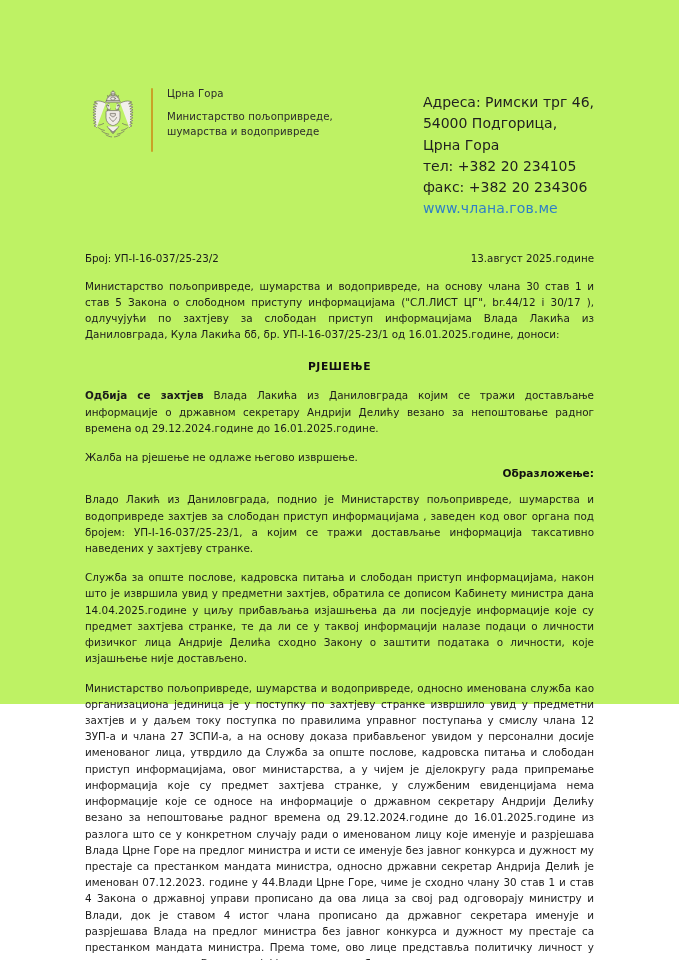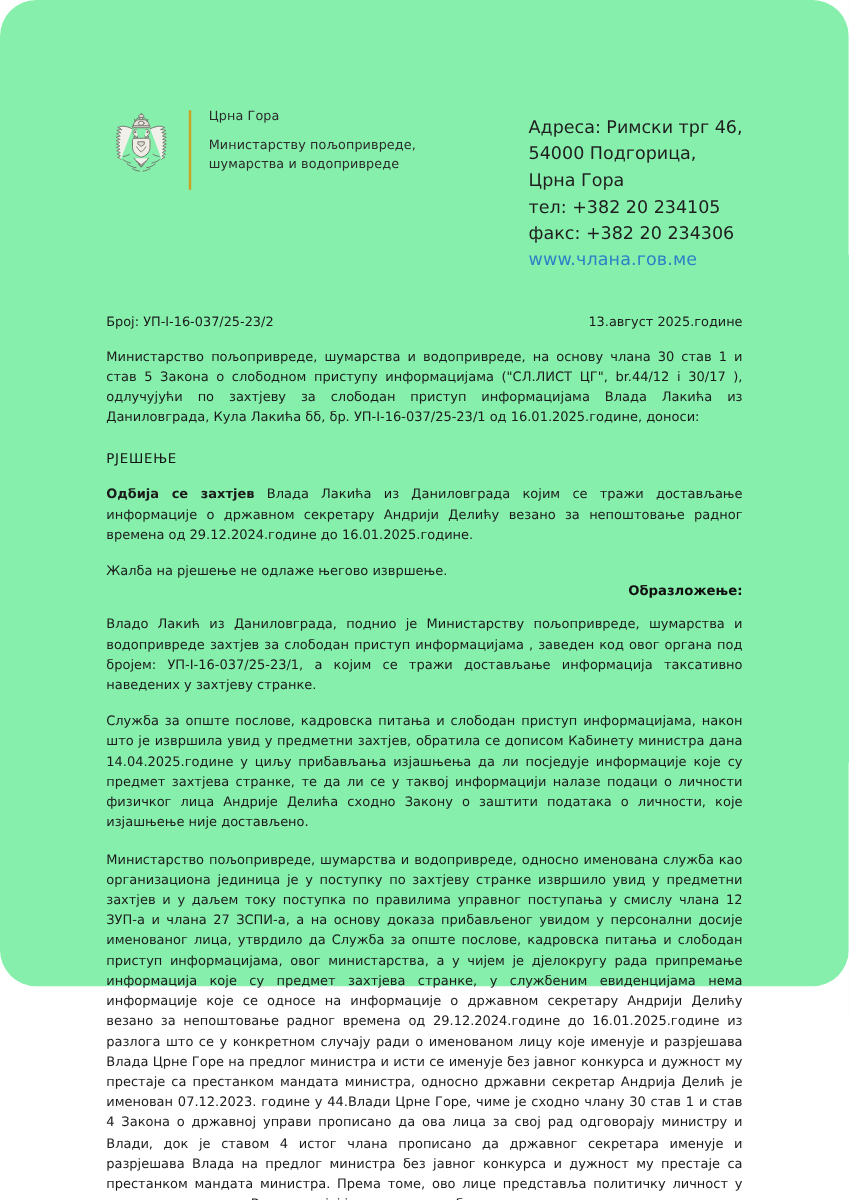--- a/index.html
+++ b/index.html
@@ -14,25 +14,24 @@
     height: 960px;
     overflow: hidden;
     font-family: "DejaVu Sans", "Liberation Sans", sans-serif;
     color: #1b1b1b;
     -webkit-font-smoothing: antialiased;
   }
 
   .page {
     position: relative;
     width: 679px;
-    height: 789px;
-    background: #86efac;
+    height: 704px;
+    background: #bef264;
     box-sizing: border-box;
     padding: 0 85px;
-    border-radius: 29px;
   }
 
   
   .letterhead {
     display: flex;
     align-items: flex-start;
     justify-content: space-between;
     padding-top: 86px;
   }
 
@@ -112,23 +111,23 @@
     text-align: justify;
     text-justify: inter-word;
     color: #1b1b1b;
     hyphens: none;
   }
 
   p.para.tight { margin-bottom: 0; }
 
   .doc-title {
     margin: 18px 0 14px 0;
-    text-align: left;
+    text-align: center;
     font-size: 10.7px;
-    font-weight: normal;
+    font-weight: bold;
     letter-spacing: .6px;
     color: #111;
   }
 
   .section-title {
     margin: 2px 0 12px 0;
     text-align: right;
     font-size: 10.6px;
     font-weight: bold;
     color: #111;
@@ -178,21 +177,21 @@
           <path d="M16.8 45.2c2 1.6 4.4 2.6 7 3M39.2 45.2c-2 1.6-4.4 2.6-7 3"></path>
           <path d="M21 48.9c1.7 1.1 3.6 1.8 5.6 2M35 48.9c-1.7 1.1-3.6 1.8-5.6 2"></path>
         </g>
       </svg>
 
       <div class="lh-divider"></div>
 
       <div class="lh-text">
         <div class="lh-country">Црна Гора</div>
         <div class="lh-ministry">
-          <div>Министарству пољопривреде,</div>
+          <div>Министарство пољопривреде,</div>
           <div>шумарства и водопривреде</div>
         </div>
       </div>
     </div>
 
     <div class="lh-right">
       <div>Адреса: Римски трг 46,</div>
       <div>54000 Подгорица,</div>
       <div>Црна Гора</div>
       <div>тел: +382 20 234105</div>

